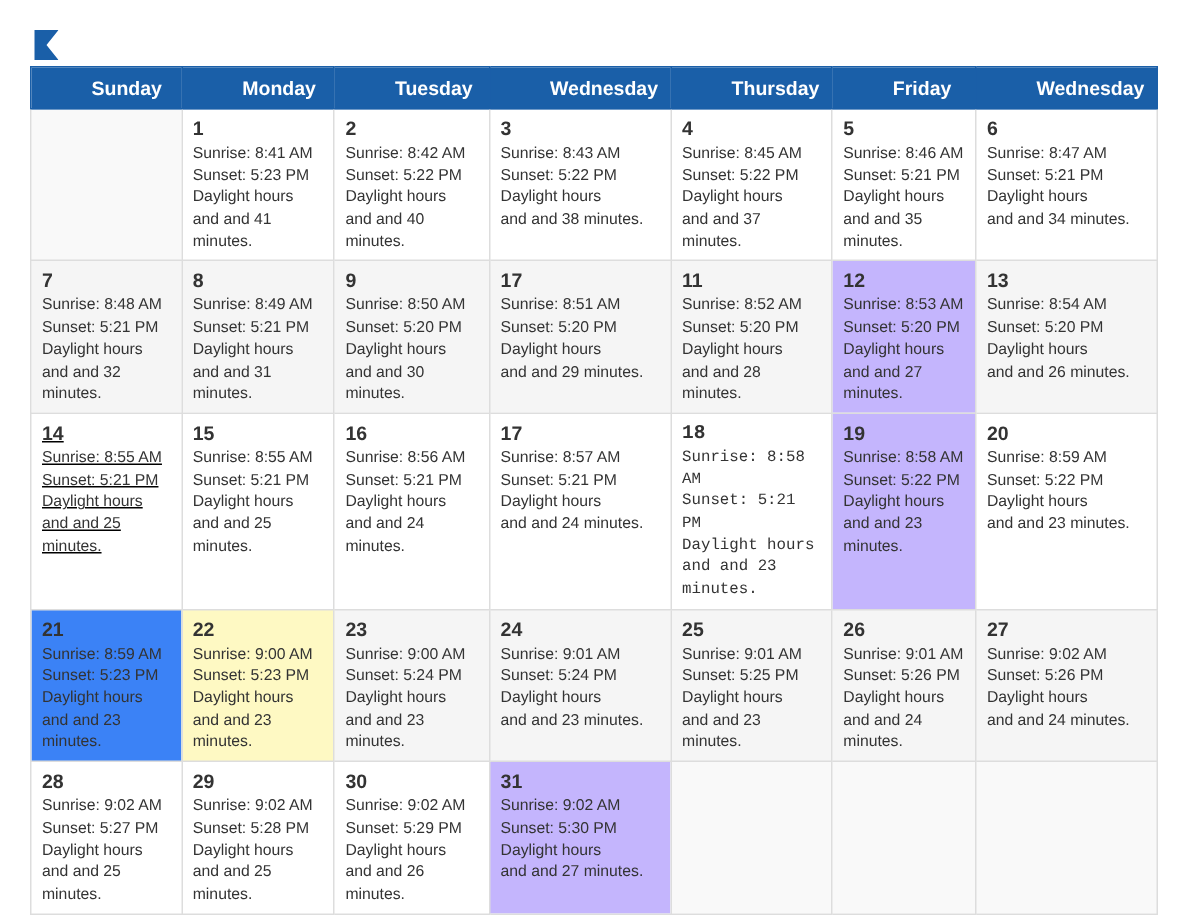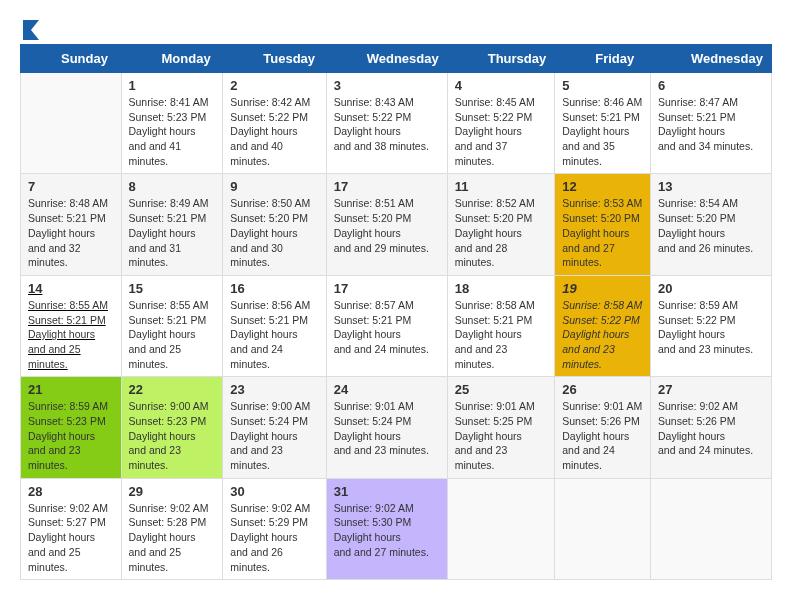--- a/index.html
+++ b/index.html
@@ -210,21 +210,21 @@
         </td>
         <td style="background: rgb(245, 245, 245);">
           <span class="day-number">11</span>
           <div class="day-info">
         <span>Sunrise: 8:52 AM</span><br>
         <span>Sunset: 5:20 PM</span><br>
         <span>Daylight hours</span><br>
         <span>and and 28 minutes.</span>
       </div>
         </td>
-        <td style="background: #eab308;">
+        <td style="background: #c4b5fd;">
           <span class="day-number">12</span>
           <div class="day-info">
         <span>Sunrise: 8:53 AM</span><br>
         <span>Sunset: 5:20 PM</span><br>
         <span>Daylight hours</span><br>
         <span>and and 27 minutes.</span>
       </div>
         </td>
         <td style="background: rgb(245, 245, 245);">
           <span class="day-number">13</span>
@@ -266,59 +266,59 @@
         </td>
         <td style="background: rgb(255, 255, 255);">
           <span class="day-number">17</span>
           <div class="day-info">
         <span>Sunrise: 8:57 AM</span><br>
         <span>Sunset: 5:21 PM</span><br>
         <span>Daylight hours</span><br>
         <span>and and 24 minutes.</span>
       </div>
         </td>
-        <td style="background: rgb(255, 255, 255);">
+        <td style="background: rgb(255, 255, 255); font-family: Liberation Mono, monospace;">
           <span class="day-number">18</span>
           <div class="day-info">
         <span>Sunrise: 8:58 AM</span><br>
         <span>Sunset: 5:21 PM</span><br>
         <span>Daylight hours</span><br>
         <span>and and 23 minutes.</span>
       </div>
         </td>
-        <td style="background: #eab308; font-style: italic;">
+        <td style="background: #c4b5fd;">
           <span class="day-number">19</span>
           <div class="day-info">
         <span>Sunrise: 8:58 AM</span><br>
         <span>Sunset: 5:22 PM</span><br>
         <span>Daylight hours</span><br>
         <span>and and 23 minutes.</span>
       </div>
         </td>
         <td style="background: rgb(255, 255, 255);">
           <span class="day-number">20</span>
           <div class="day-info">
         <span>Sunrise: 8:59 AM</span><br>
         <span>Sunset: 5:22 PM</span><br>
         <span>Daylight hours</span><br>
         <span>and and 23 minutes.</span>
       </div>
         </td>
       </tr>
       <tr>
-        <td style="background: #84cc16;">
+        <td style="background: #3b82f6;">
           <span class="day-number">21</span>
           <div class="day-info">
         <span>Sunrise: 8:59 AM</span><br>
         <span>Sunset: 5:23 PM</span><br>
         <span>Daylight hours</span><br>
         <span>and and 23 minutes.</span>
       </div>
         </td>
-        <td style="background: #bef264; margin-left: 28px;">
+        <td style="background: #fef9c3; margin-left: 28px;">
           <span class="day-number">22</span>
           <div class="day-info">
         <span>Sunrise: 9:00 AM</span><br>
         <span>Sunset: 5:23 PM</span><br>
         <span>Daylight hours</span><br>
         <span>and and 23 minutes.</span>
       </div>
         </td>
         <td style="background: rgb(245, 245, 245); margin-left: 25px;">
           <span class="day-number">23</span>

